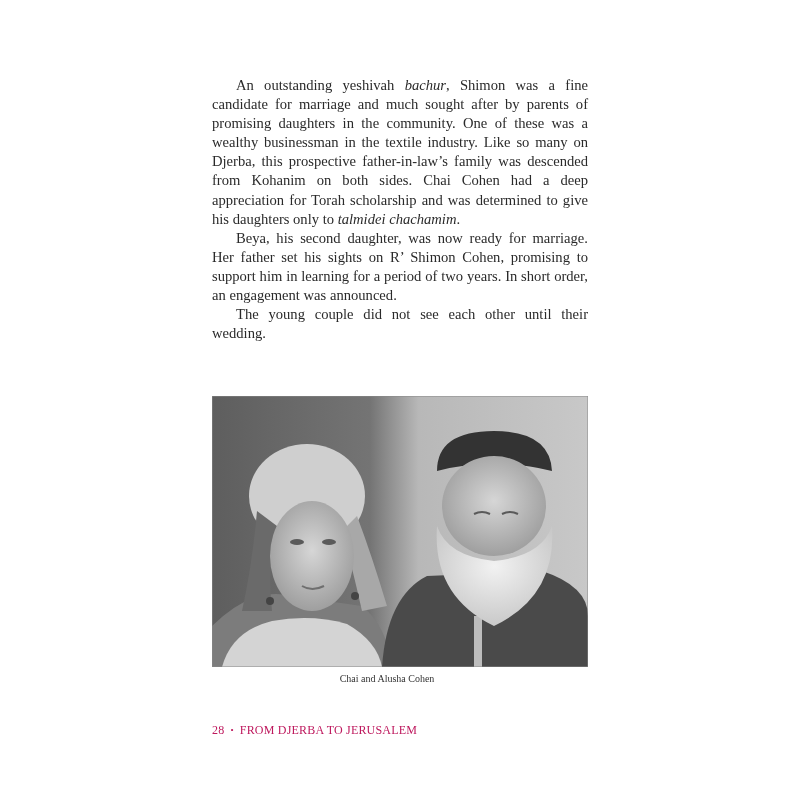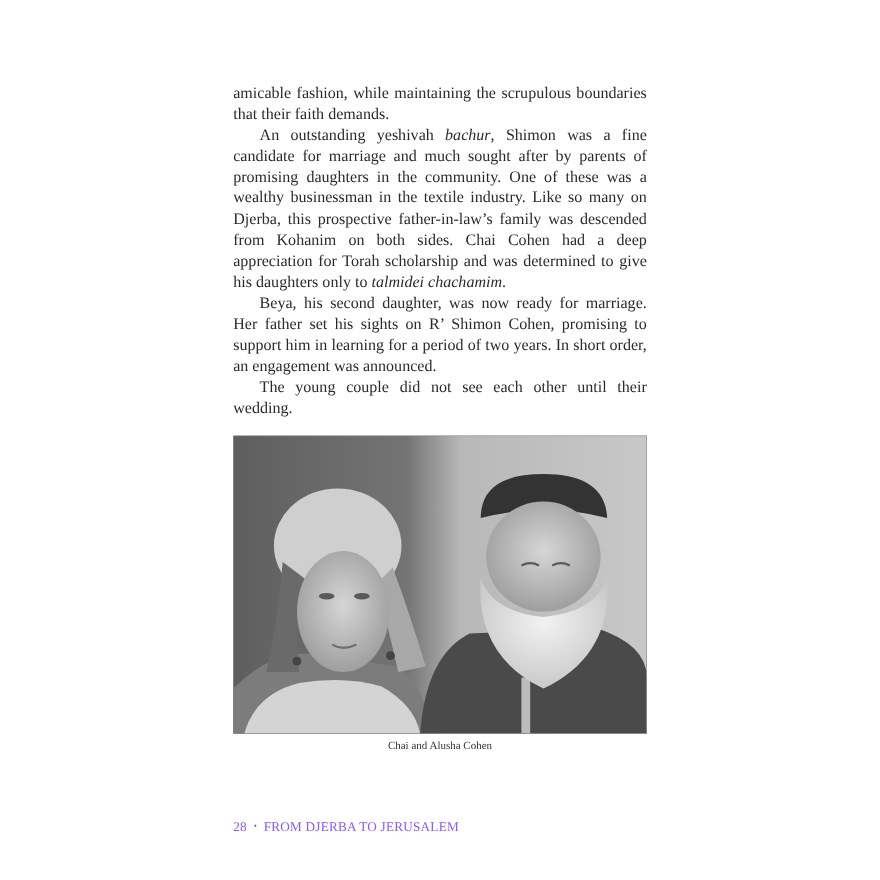--- a/index.html
+++ b/index.html
@@ -12,36 +12,35 @@
   .page p { margin: 0; text-align: justify; hyphens: manual; }
   .page p.indent { text-indent: 24px; }
   .page p.last-line { text-align-last: justify; }
   .page em { }
   .photo {
     position: absolute; left: 212px; top: 396px; width: 376px; height: 271px;
     background: #8a8a8a; overflow: hidden;
   }
   .photo svg { display: block; }
   .caption {
-    position: absolute; left: 212px; top: 673px; width: 376px; text-align: center;
+    position: absolute; left: 199px; top: 673px; width: 376px; text-align: center;
     font-family: "Liberation Serif", "DejaVu Serif", serif;
     font-size: 10px; color: #333;
   }
   .folio {
-    position: absolute; left: 212px; top: 744px;
+    position: absolute; left: 212px; top: 723px;
     font-family: "Liberation Serif", "DejaVu Serif", serif;
-    font-size: 12px; color: #8b5cf6; letter-spacing: 0.2px;
+    font-size: 12px; color: #be185d; letter-spacing: 0.2px;
   }
   .folio .bullet { margin: 0 6px; font-size: 9px; vertical-align: 1px; }
 </style>
 </head>
 <body>
 
 <div class="page">
-  <p>amicable fashion, while maintaining the scrupulous boundaries that their faith demands.</p>
   <p class="indent"><span>An outstanding yeshivah </span><em>bachur</em><span>, Shimon was a fine candidate for marriage and much sought after by parents of promising daugh­ters in the community. One of these was a wealthy businessman in the textile industry. Like so many on Djerba, this prospective father-in-law’s family was descended from Kohanim on both sides. Chai Cohen had a deep appreciation for Torah scholarship and was determined to give his daughters only to </span><em>talmidei chachamim</em><span>.</span></p>
   <p class="indent">Beya, his second daughter, was now ready for marriage. Her father set his sights on R’ Shimon Cohen, promising to support him in learning for a period of two years. In short order, an engagement was announced.</p>
   <p class="indent last-line">The young couple did not see each other until their wedding.</p>
 </div>
 
 <div class="photo" title="Black-and-white photograph of an elderly woman in a headscarf with earrings (left) and an elderly bearded man in a dark cap (right)">
   <svg width="376" height="271" viewBox="0 0 376 271">
     <defs>
       <linearGradient id="bg" x1="0" y1="0" x2="1" y2="0">
         <stop offset="0" stop-color="#5e5e5e"></stop>

